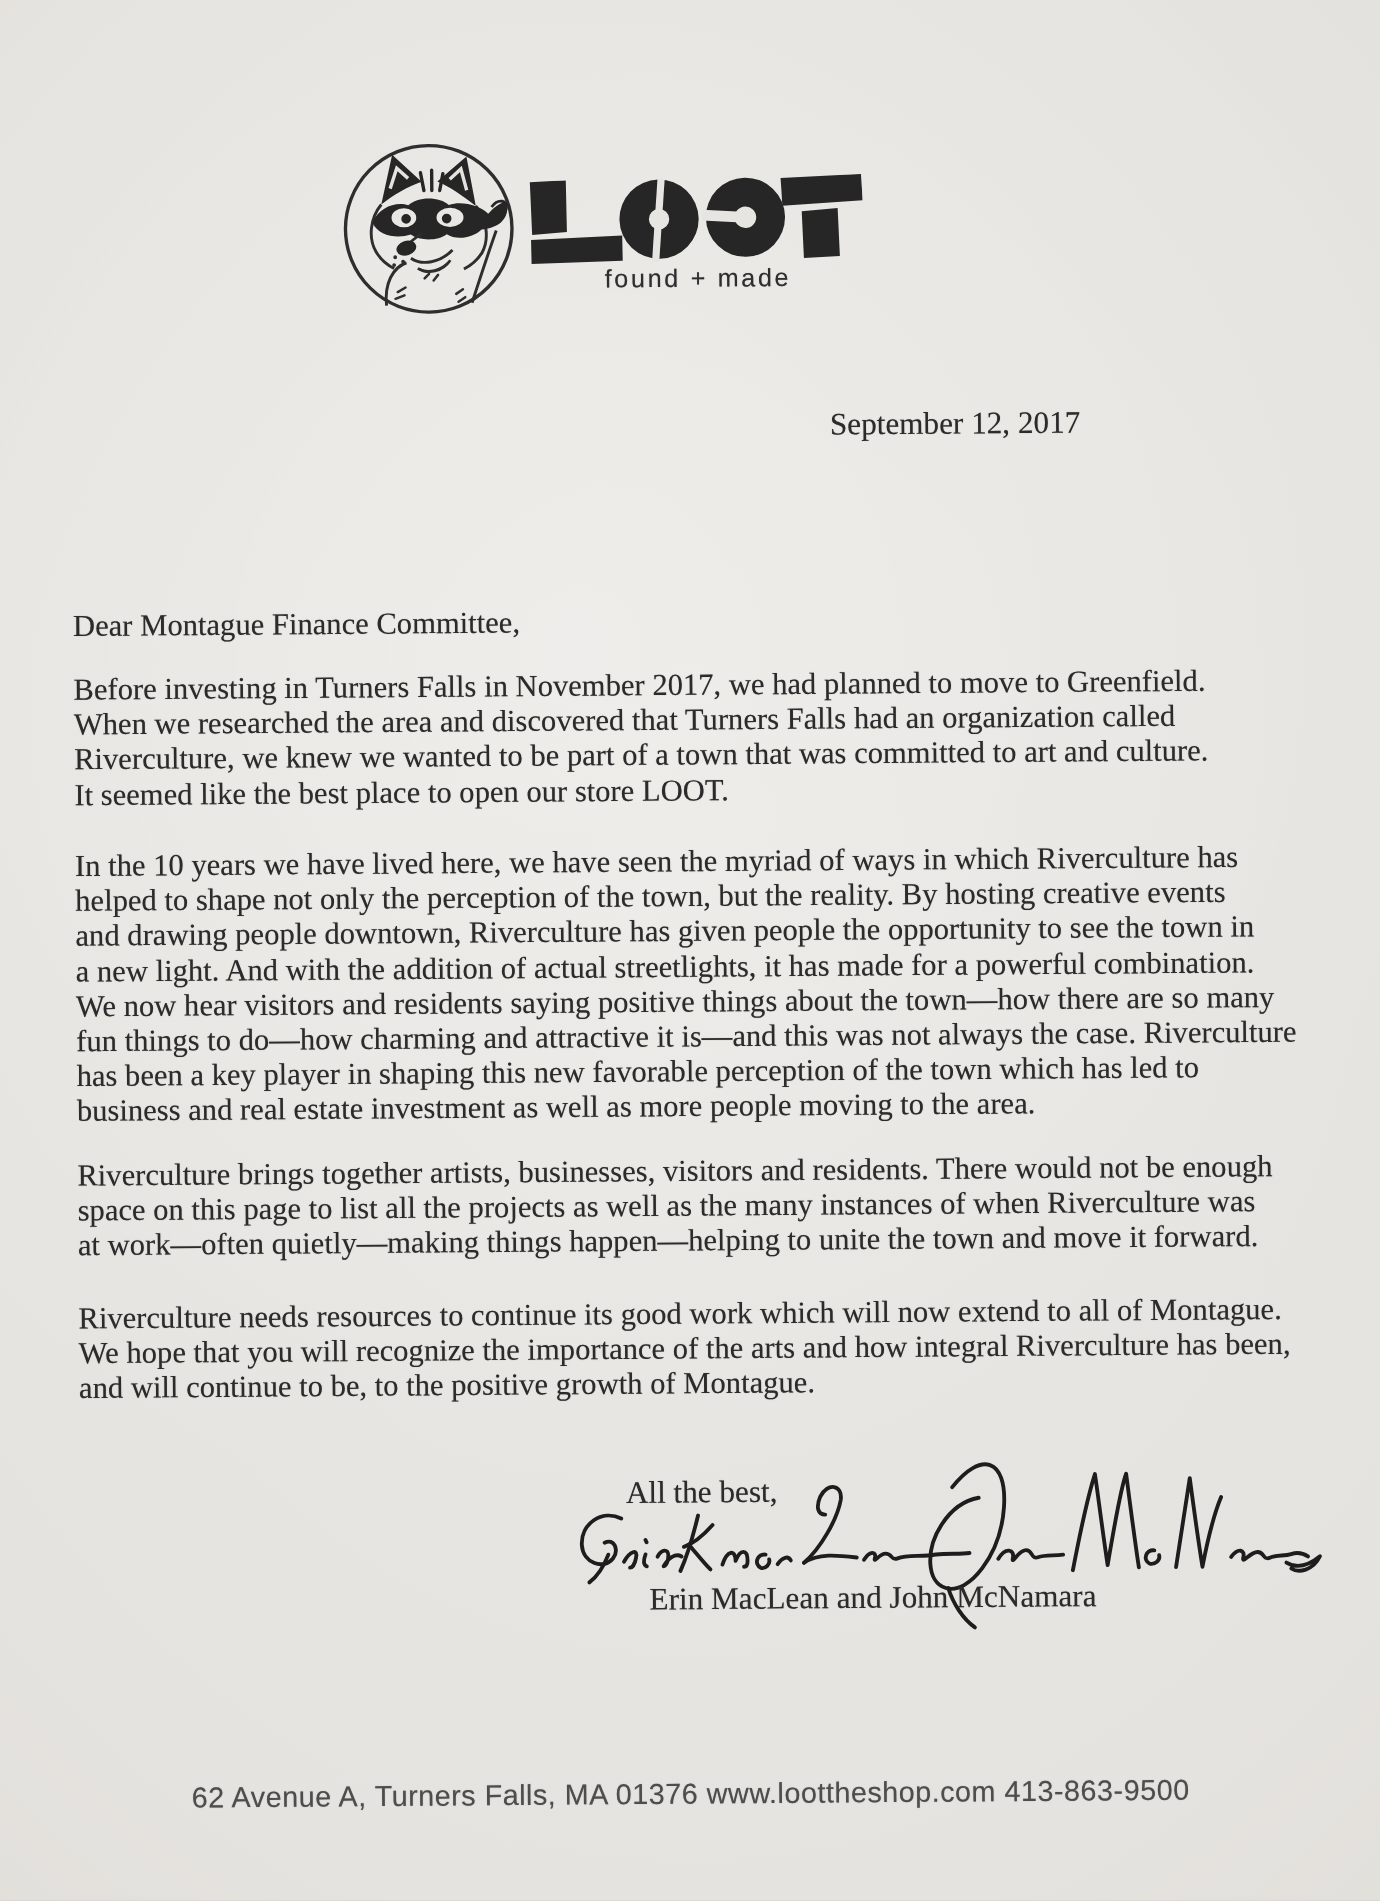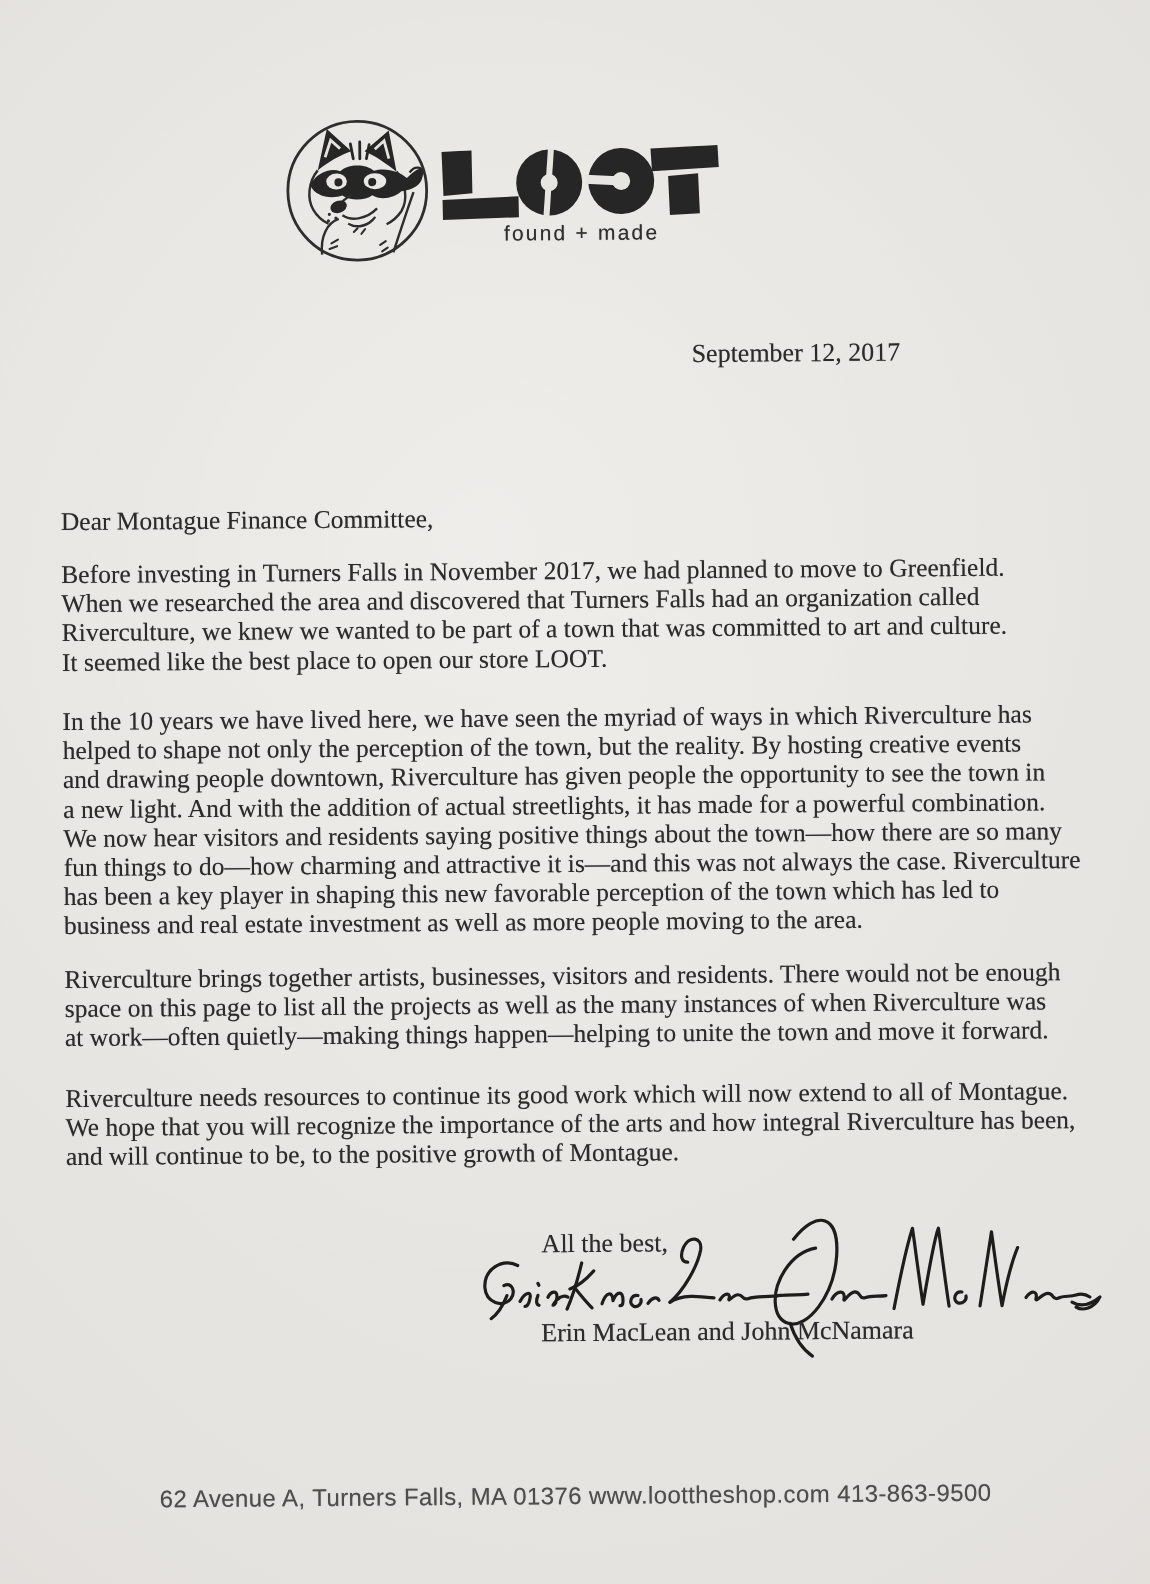--- a/index.html
+++ b/index.html
@@ -24,21 +24,21 @@
     font-family:"Liberation Sans","DejaVu Sans",sans-serif;
     font-size:21px;letter-spacing:2.2px;color:#2e2e2e;font-weight:500;
   }
   .date{left:695px;top:340px;font-size:26px;}
   .salutation{left:63px;top:503px;font-size:25.5px;}
   .para{left:63px;font-size:25.5px;line-height:29.2px;}
   .p1{top:556px;}
   .p2{top:703px;}
   .p3{top:961px;}
   .p4{top:1080px;}
-  .closing{left:538px;top:1229px;font-size:26px;text-align:right;}
+  .closing{left:518px;top:1229px;font-size:26px;text-align:right;}
   .signature-svg{left:468px;top:1203px;}
   .signatories{left:537px;top:1318px;font-size:26px;}
   .contact{
     left:55px;top:1482px;width:1030px;text-align:center;
     font-family:"Liberation Sans","DejaVu Sans",sans-serif;
     font-size:24px;letter-spacing:0.4px;color:#4d4d4d;
     text-shadow:0 0 0.8px rgba(80,80,80,0.5);
   }
   .sr{position:absolute;width:1px;height:1px;overflow:hidden;clip:rect(0 0 0 0);white-space:nowrap;}
 </style>

